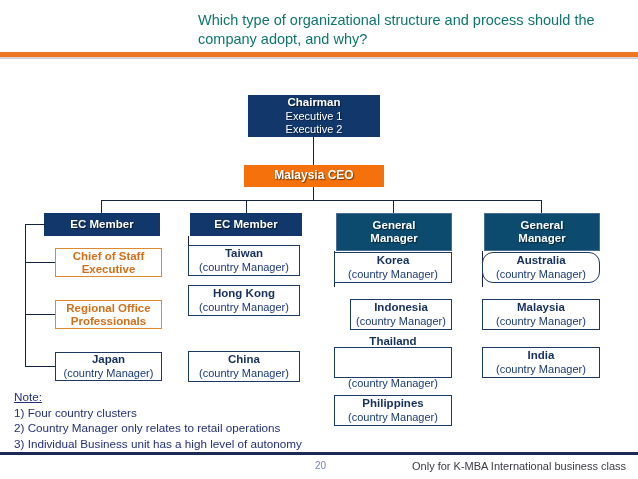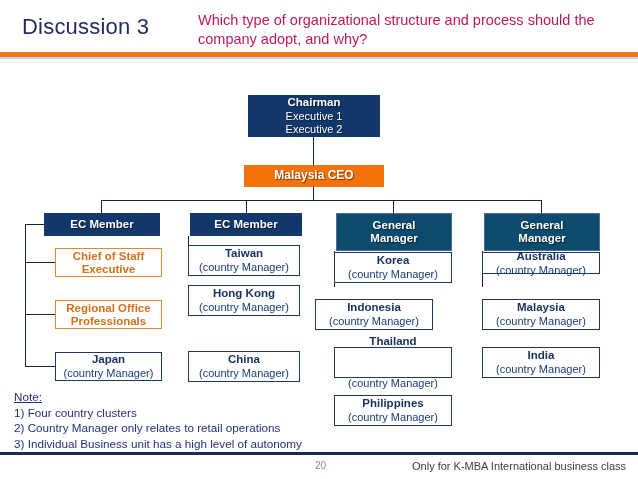--- a/index.html
+++ b/index.html
@@ -40,21 +40,21 @@
     letter-spacing: 0.2px;
     white-space: nowrap;
   }
   .slide-question {
     position: absolute;
     left: 198px;
     top: 11px;
     width: 428px;
     font-size: 14.5px;
     line-height: 19px;
-    color: #be185d;
+    color: #0f766e;
   }
   .header-rule-orange {
     position: absolute;
     left: 0;
     top: 52px;
     width: 638px;
     height: 5px;
     background: #ef7622;
   }
   .header-rule-grey {
@@ -197,21 +197,20 @@
     color: #3b3b46;
     white-space: nowrap;
   }
 </style>
 </head>
 <body>
 
 <div id="slide">
 
   <div class="header">
-    <div class="slide-title">Discussion 3</div>
     <div class="slide-question">Which type of organizational structure and process should the company adopt, and why?</div>
   </div>
   <div class="header-rule-orange"></div>
   <div class="header-rule-grey"></div>
 
   <div class="chart">
 
     <div class="box box-navy" style="left:248px; top:36px; width:132px; height:42px;align-items:center;">
       <div class="b-title">Chairman</div>
       <div class="b-sub">Executive 1</div>
@@ -277,40 +276,40 @@
     <div class="box box-steel" style="left:336px; top:154px; width:116px; height:38px;">
       <div class="b-title">General</div>
       <div class="b-title">Manager</div>
     </div>
     <div class="ln lnv" style="left:334px; top:192px; height:36px;"></div>
 
     <div class="box box-white" style="left:334px; top:193px; width:118px; height:31px;">
       <div class="b-title">Korea</div>
       <div class="b-sub">(country Manager)</div>
     </div>
-    <div class="box box-white" style="left:315px; top:240px; width:118px; height:31px;">
+    <div class="box box-white" style="left:350px; top:240px; width:102px; height:31px;">
       <div class="b-title">Indonesia</div>
       <div class="b-sub">(country Manager)</div>
     </div>
     <div class="box box-white" style="left:334px; top:288px; width:118px; height:31px;gap:28px;">
       <div class="b-title">Thailand</div>
       <div class="b-sub">(country Manager)</div>
     </div>
     <div class="box box-white" style="left:334px; top:336px; width:118px; height:31px;">
       <div class="b-title">Philippines</div>
       <div class="b-sub">(country Manager)</div>
     </div>
 
     <div class="box box-steel" style="left:484px; top:154px; width:116px; height:38px;">
       <div class="b-title">General</div>
       <div class="b-title">Manager</div>
     </div>
     <div class="ln lnv" style="left:482px; top:192px; height:36px;"></div>
 
-    <div class="box box-white" style="left:482px; top:193px; width:118px; height:22px;">
+    <div class="box box-white" style="left:482px; top:193px; width:118px; height:31px;border-radius:11px;">
       <div class="b-title">Australia</div>
       <div class="b-sub">(country Manager)</div>
     </div>
     <div class="box box-white" style="left:482px; top:240px; width:118px; height:31px;">
       <div class="b-title">Malaysia</div>
       <div class="b-sub">(country Manager)</div>
     </div>
     <div class="box box-white" style="left:482px; top:288px; width:118px; height:31px;">
       <div class="b-title">India</div>
       <div class="b-sub">(country Manager)</div>

